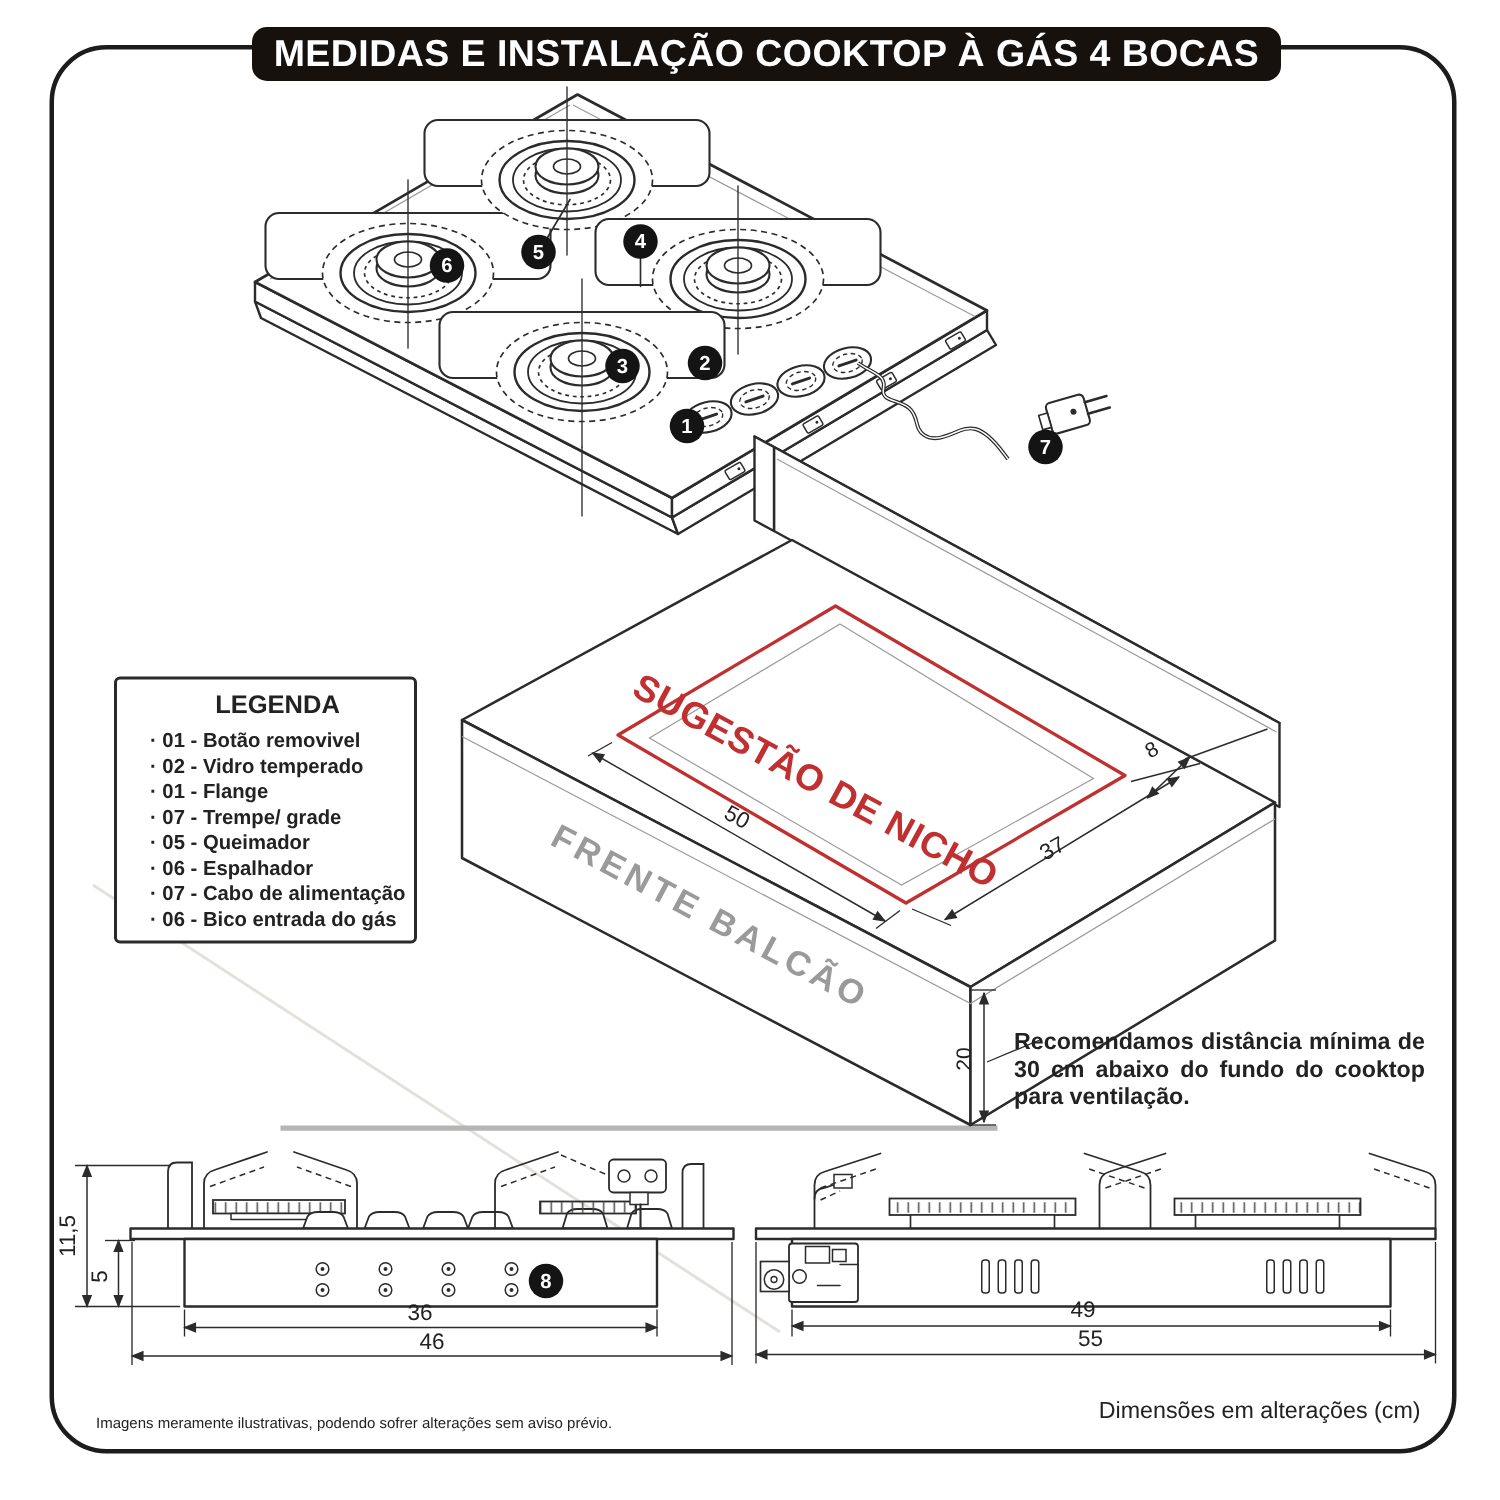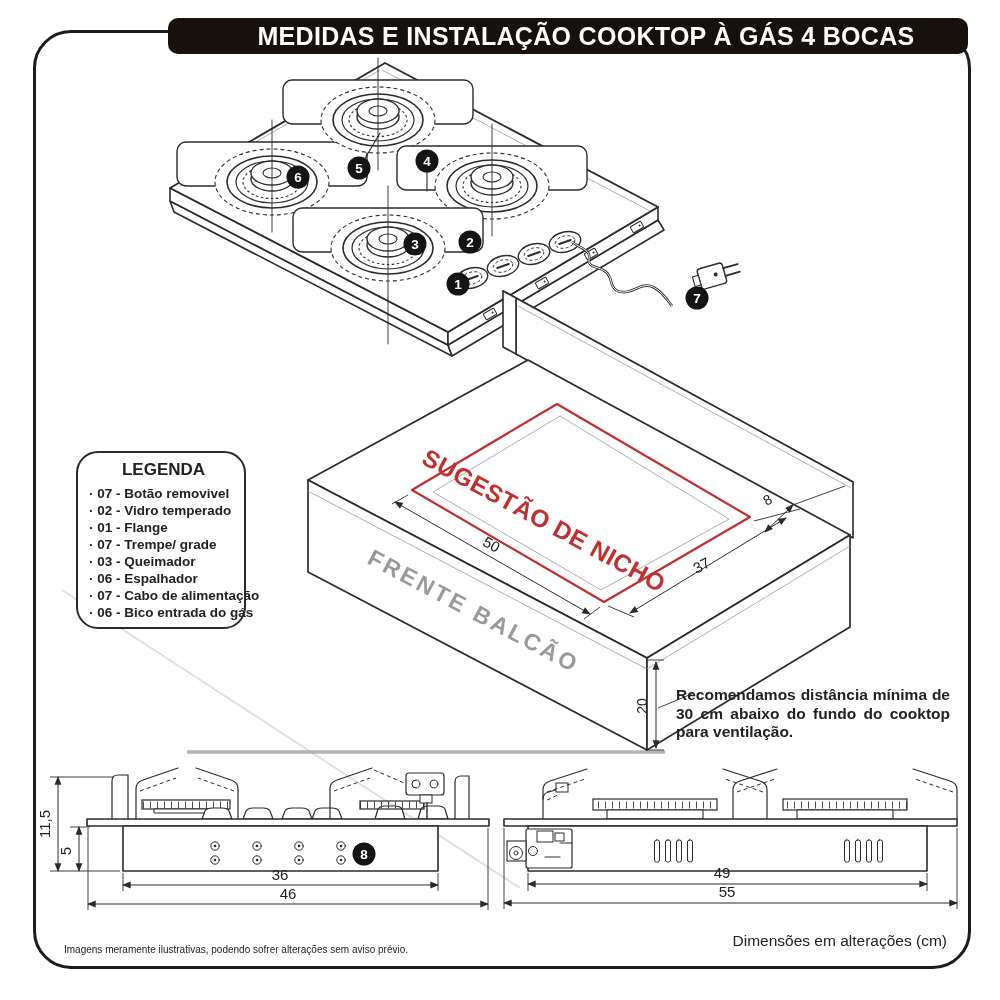--- a/index.html
+++ b/index.html
@@ -1,21 +1,21 @@
 <!DOCTYPE html>
 <html><head>
 <meta charset="utf-8">
 <style>
   html,body{margin:0;padding:0;background:#ffffff;}
   body{width:1000px;height:1000px;position:relative;font-family:"Liberation Sans",sans-serif;color:#222;}
   .page-border{position:absolute;left:33px;top:30px;width:932px;height:933px;border:3px solid #1c1c1c;border-radius:38px;}
-  .title-bar{position:absolute;left:168px;top:18px;width:764px;height:36px;background:#17110e;border-radius:10px;
-             display:flex;align-items:center;justify-content:center;color:#fff;font-weight:bold;font-size:25px;letter-spacing:.3px;white-space:nowrap;padding-left:36px;}
-  .legend{position:absolute;left:76px;top:451px;width:170px;height:178px;border:2.5px solid #2a2a2a;border-radius:22px;
-          box-sizing:border-box;padding:7px 6px 0 11px;background:#fff;}
+  .title-bar{position:absolute;left:168px;top:18px;width:686px;height:36px;background:#17110e;border-radius:10px;
+             display:flex;align-items:center;justify-content:center;color:#fff;font-weight:bold;font-size:25px;letter-spacing:.3px;white-space:nowrap;}
+  .legend{position:absolute;left:76px;top:451px;width:202px;height:178px;border:2.5px solid #2a2a2a;border-radius:4px;
+          box-sizing:border-box;padding:7px 6px 0 22px;background:#fff;}
   .legend-title{text-align:center;font-weight:bold;font-size:17px;margin-bottom:5px;}
   .legend-item{font-size:13.5px;font-weight:bold;line-height:17px;white-space:nowrap;}
   .recommendation{position:absolute;left:676px;top:686px;width:274px;font-size:15.5px;font-weight:bold;line-height:18.5px;text-align:justify;}
   .footer-left{position:absolute;left:64px;top:944px;font-size:10px;}
   .footer-right{position:absolute;right:53px;top:932px;font-size:15.5px;}
   svg.scene{position:absolute;left:0;top:0;}
   svg text{font-family:"Liberation Sans",sans-serif;fill:#222;}
   .wf{fill:#fff;stroke:#2b2b2b;stroke-width:1.6;stroke-linejoin:round;}
   .ln{stroke:#2b2b2b;stroke-width:1.2;fill:none;stroke-linecap:round;}
   .dashring{fill:#fff;stroke:#2b2b2b;stroke-width:1.1;stroke-dasharray:4 3;}
@@ -352,25 +352,25 @@
     </g>
   </g>
 </svg>
 
 <div class="title-bar">
   <span>MEDIDAS E INSTALAÇÃO COOKTOP À GÁS 4 BOCAS</span>
 </div>
 
 <div class="legend">
   <div class="legend-title">LEGENDA</div>
-  <div class="legend-item">· 07 - Botão removivel</div>
+  <div class="legend-item">· 01 - Botão removivel</div>
   <div class="legend-item">· 02 - Vidro temperado</div>
   <div class="legend-item">· 01 - Flange</div>
   <div class="legend-item">· 07 - Trempe/ grade</div>
-  <div class="legend-item">· 03 - Queimador</div>
+  <div class="legend-item">· 05 - Queimador</div>
   <div class="legend-item">· 06 - Espalhador</div>
   <div class="legend-item">· 07 - Cabo de alimentação</div>
   <div class="legend-item">· 06 - Bico entrada do gás</div>
 </div>
 
 <div class="recommendation">Recomendamos distância mínima de 30 cm abaixo do fundo do cooktop para ventilação.</div>
 
 <div class="footer-left">Imagens meramente ilustrativas, podendo sofrer alterações sem aviso prévio.</div>
 <div class="footer-right">Dimensões em alterações (cm)</div>
 

